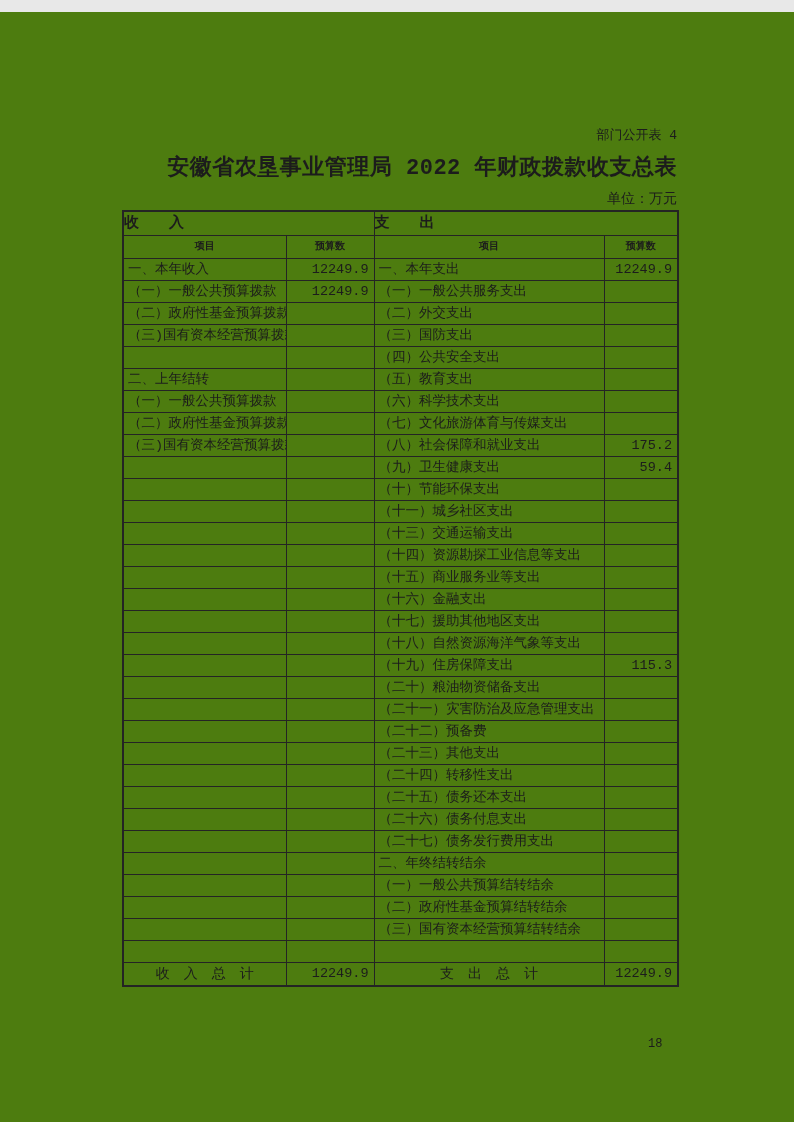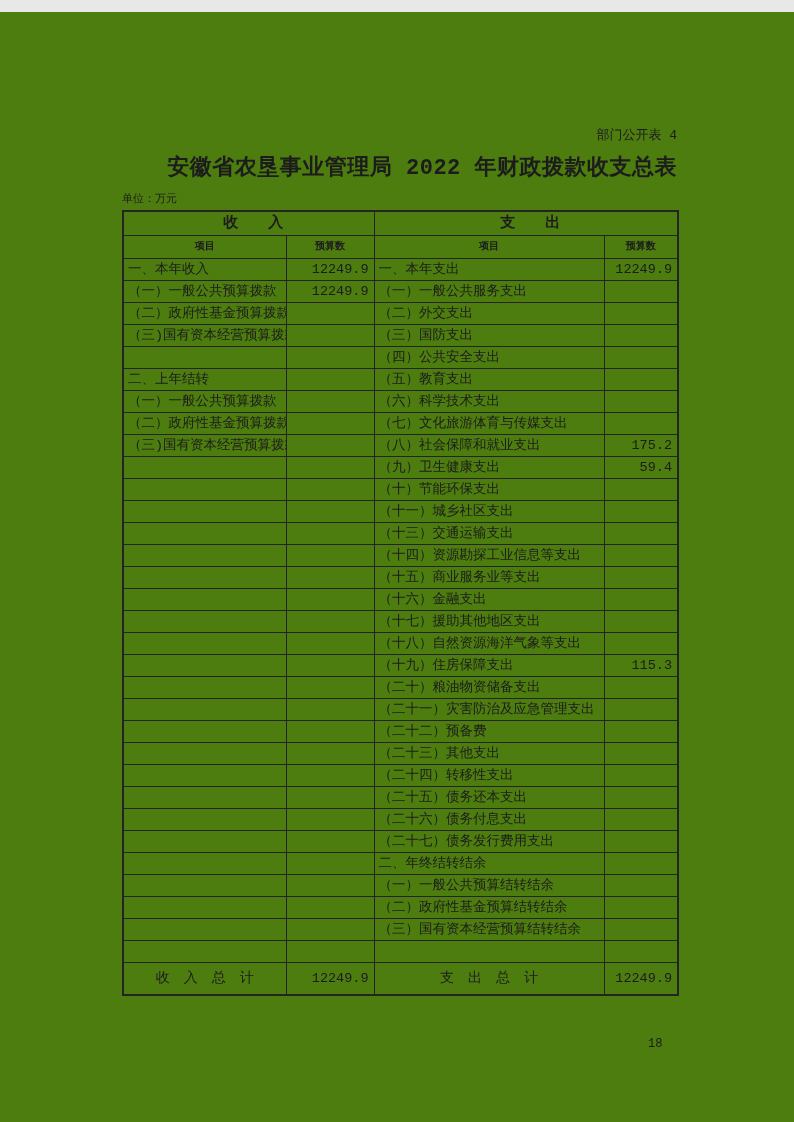--- a/index.html
+++ b/index.html
@@ -30,44 +30,44 @@
     margin: 13px 0 0 0;
     text-align: right;
     font-size: 22px;
     line-height: 26px;
     font-weight: bold;
     letter-spacing: 0.5px;
     white-space: nowrap;
   }
   .unit-label {
     margin-top: 10px;
-    font-size: 11px;
+    text-align: right;
+    font-size: 14px;
     line-height: 14px;
   }
   table.budget-table {
     margin-top: 4px;
     border-collapse: collapse;
     table-layout: fixed;
     width: 555px;
     border: 2px solid #242424;
   }
   .budget-table th, .budget-table td {
     border: 1px solid #242424;
     padding: 0;
     vertical-align: middle;
     line-height: 1;
     overflow: hidden;
   }
   tr.group-row th {
     height: 23px;
     font-size: 15px;
     font-weight: bold;
-    text-align: center;
-    white-space: nowrap;
-    padding-left: 9px;
+    text-align: left;
+    white-space: nowrap;
   }
   tr.col-row th {
     height: 22px;
     font-size: 10px;
     font-weight: bold;
     text-align: center;
   }
   tr.data-row { height: 22px; }
   td.item-cell {
     font-size: 13.5px;
@@ -75,21 +75,21 @@
     padding-left: 4px;
     padding-right: 1px;
     white-space: nowrap;
   }
   td.value-cell {
     font-size: 13.5px;
     text-align: right;
     padding-right: 5px;
     white-space: nowrap;
   }
-  tr.total-row { height: 32px; }
+  tr.total-row { height: 23px; }
   td.total-label {
     font-size: 14px;
     text-align: center;
     white-space: nowrap;
   }
   .page-number {
     position: absolute;
     top: 1026px;
     left: 648px;
     font-size: 12px;

